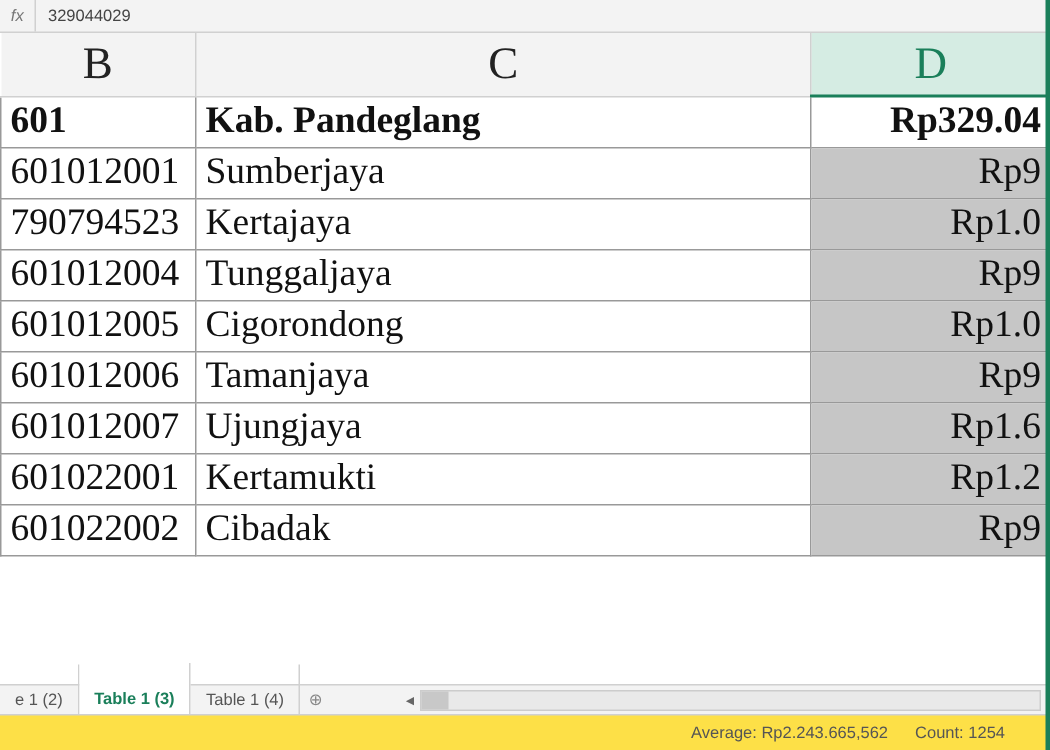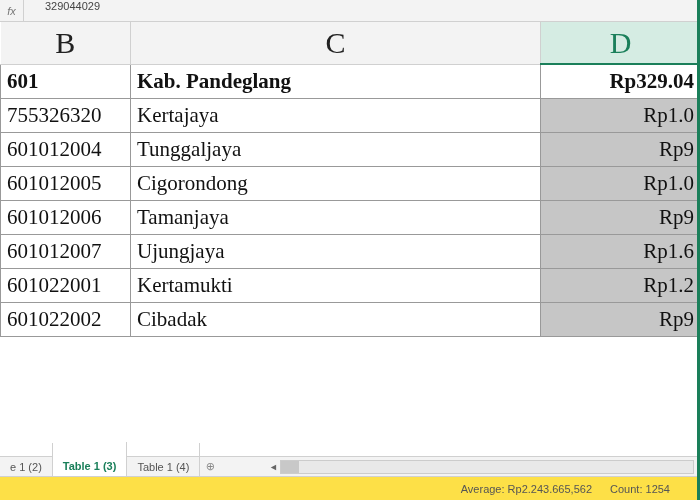--- a/index.html
+++ b/index.html
@@ -9,24 +9,23 @@
     width: 700px;
     height: 500px;
     overflow: hidden;
     position: relative;
   }
   .formula-bar {
     height: 22px;
     background: #f3f3f3;
     border-bottom: 1px solid #d0d0d0;
     display: flex;
-    align-items: flex-start;
+    align-items: center;
     font-size: 11px;
     color: #444;
-    gap: 13px;
   }
   .fx {
     width: 24px;
     text-align: center;
     font-style: italic;
     color: #777;
     border-right: 1px solid #d0d0d0;
     height: 100%;
     line-height: 22px;
   }
@@ -60,21 +59,21 @@
   }
   .colhead.sel {
     background: #d5ece3;
     border-bottom: 2px solid #1a7f5a;
     color: #1a7f5a;
   }
   td.cell {
     border: 1px solid #999;
     height: 34px;
     font-family: Georgia, "Times New Roman", serif;
-    font-size: 21px;
+    font-size: 25px;
     padding: 2px 6px;
     color: #111;
     white-space: nowrap;
     overflow: hidden;
   }
   td.cell.b { text-align: left; }
   td.cell.c { text-align: left; }
   td.cell.d { text-align: right; background: #c6c6c6; }
   tr.header td.cell { font-weight: bold; }
   tr.header td.cell.d { background: #fff; }
@@ -176,21 +175,26 @@
       <th class="colhead">B</th>
       <th class="colhead">C</th>
       <th class="colhead sel">D</th>
     </tr>
     <tr class="header">
       <td class="cell b">601</td>
       <td class="cell c">Kab. Pandeglang</td>
       <td class="cell d">Rp329.04</td>
     </tr>
     <tr>
-      <td class="cell b">755326320</td>
+      <td class="cell b">601012001</td>
+      <td class="cell c">Sumberjaya</td>
+      <td class="cell d">Rp9</td>
+    </tr>
+    <tr>
+      <td class="cell b">790794523</td>
       <td class="cell c">Kertajaya</td>
       <td class="cell d">Rp1.0</td>
     </tr>
     <tr>
       <td class="cell b">601012004</td>
       <td class="cell c">Tunggaljaya</td>
       <td class="cell d">Rp9</td>
     </tr>
     <tr>
       <td class="cell b">601012005</td>

